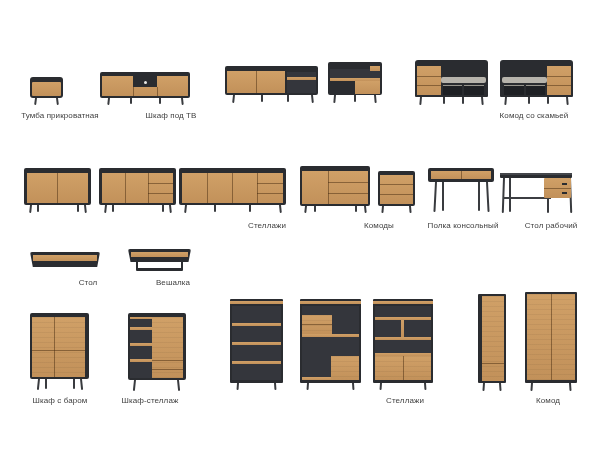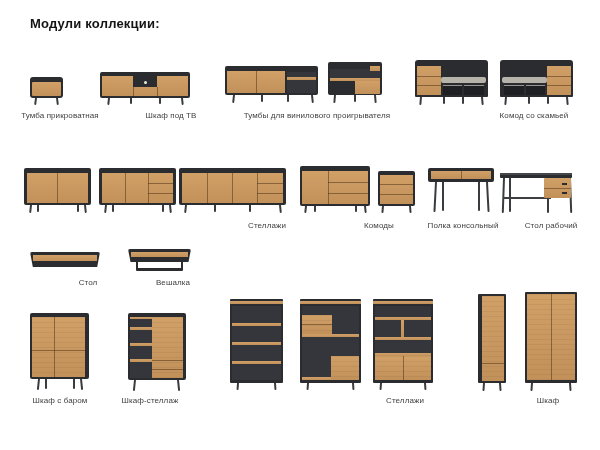--- a/index.html
+++ b/index.html
@@ -19,21 +19,20 @@
   .lbl{position:absolute;transform:translateX(-50%);font-size:8px;line-height:10px;
        color:var(--label);white-space:nowrap;letter-spacing:.1px}
   .title{position:absolute;font-size:13px;font-weight:bold;color:var(--title);letter-spacing:.2px}
   .trap{clip-path:polygon(0 0,100% 0,96% 100%,4% 100%)}
 </style>
 </head>
 <body>
 
 <div class="cv">
 
-  <div class="title" style="left:30px;top:16px">Модули коллекции:</div>
 
   <div class="a" style="left:30px;top:77px;width:33px;height:28px">
     <div class="a dk" style="left:0;top:0;width:33px;height:21px;border-radius:3px"></div>
     <div class="a wd" style="left:2px;top:5px;width:29px;height:14px;border-radius:1px"></div>
     <div class="a leg" style="left:5px;top:21px;height:7px;transform:rotate(7deg)"></div>
     <div class="a leg" style="left:26px;top:21px;height:7px;transform:rotate(-7deg)"></div>
   </div>
 
   <div class="a" style="left:100px;top:72px;width:90px;height:33px">
     <div class="a dk" style="left:0;top:0;width:90px;height:26px;border-radius:2px"></div>
@@ -94,21 +93,20 @@
     <div class="a op" style="left:4px;top:25px;width:20px;height:9px"></div>
     <div class="a op" style="left:26px;top:25px;width:19px;height:9px"></div>
     <div class="a leg" style="left:5px;top:37px;height:8px;transform:rotate(5deg)"></div>
     <div class="a leg" style="left:28px;top:37px;height:7px"></div>
     <div class="a leg" style="left:47px;top:37px;height:7px"></div>
     <div class="a leg" style="left:66px;top:37px;height:8px;transform:rotate(-5deg)"></div>
   </div>
 
   <div class="lbl" style="left:60px;top:111px">Тумба прикроватная</div>
   <div class="lbl" style="left:171px;top:111px">Шкаф под ТВ</div>
-  <div class="lbl" style="left:317px;top:111px">Тумбы для винилового проигрывателя</div>
   <div class="lbl" style="left:534px;top:111px">Комод со скамьей</div>
 
   <div class="a" style="left:25px;top:168px;width:65px;height:45px">
     <div class="a dk" style="left:-1px;top:0;width:67px;height:37px;border-radius:2px"></div>
     <div class="a wd" style="left:2px;top:5px;width:61px;height:30px"></div>
     <div class="a sv" style="left:32px;top:5px;height:30px"></div>
     <div class="a leg" style="left:5px;top:37px;height:8px;transform:rotate(6deg)"></div>
     <div class="a leg" style="left:12px;top:37px;height:7px"></div>
     <div class="a leg" style="left:52px;top:37px;height:7px"></div>
     <div class="a leg" style="left:59px;top:37px;height:8px;transform:rotate(-6deg)"></div>
@@ -284,15 +282,15 @@
     <div class="a dk" style="left:0;top:0;width:52px;height:91px;border-radius:1px"></div>
     <div class="a gr" style="left:2px;top:2px;width:48px;height:86px"></div>
     <div class="a sv" style="left:26px;top:2px;height:86px"></div>
     <div class="a leg" style="left:6px;top:91px;height:8px;transform:rotate(4deg)"></div>
     <div class="a leg" style="left:44px;top:91px;height:8px;transform:rotate(-4deg)"></div>
   </div>
 
   <div class="lbl" style="left:60px;top:396px">Шкаф с баром</div>
   <div class="lbl" style="left:150px;top:396px">Шкаф-стеллаж</div>
   <div class="lbl" style="left:405px;top:396px">Стеллажи</div>
-  <div class="lbl" style="left:548px;top:396px">Шкаф</div>
+  <div class="lbl" style="left:548px;top:396px">Комод</div>
 
 </div>
 
 </body></html>

